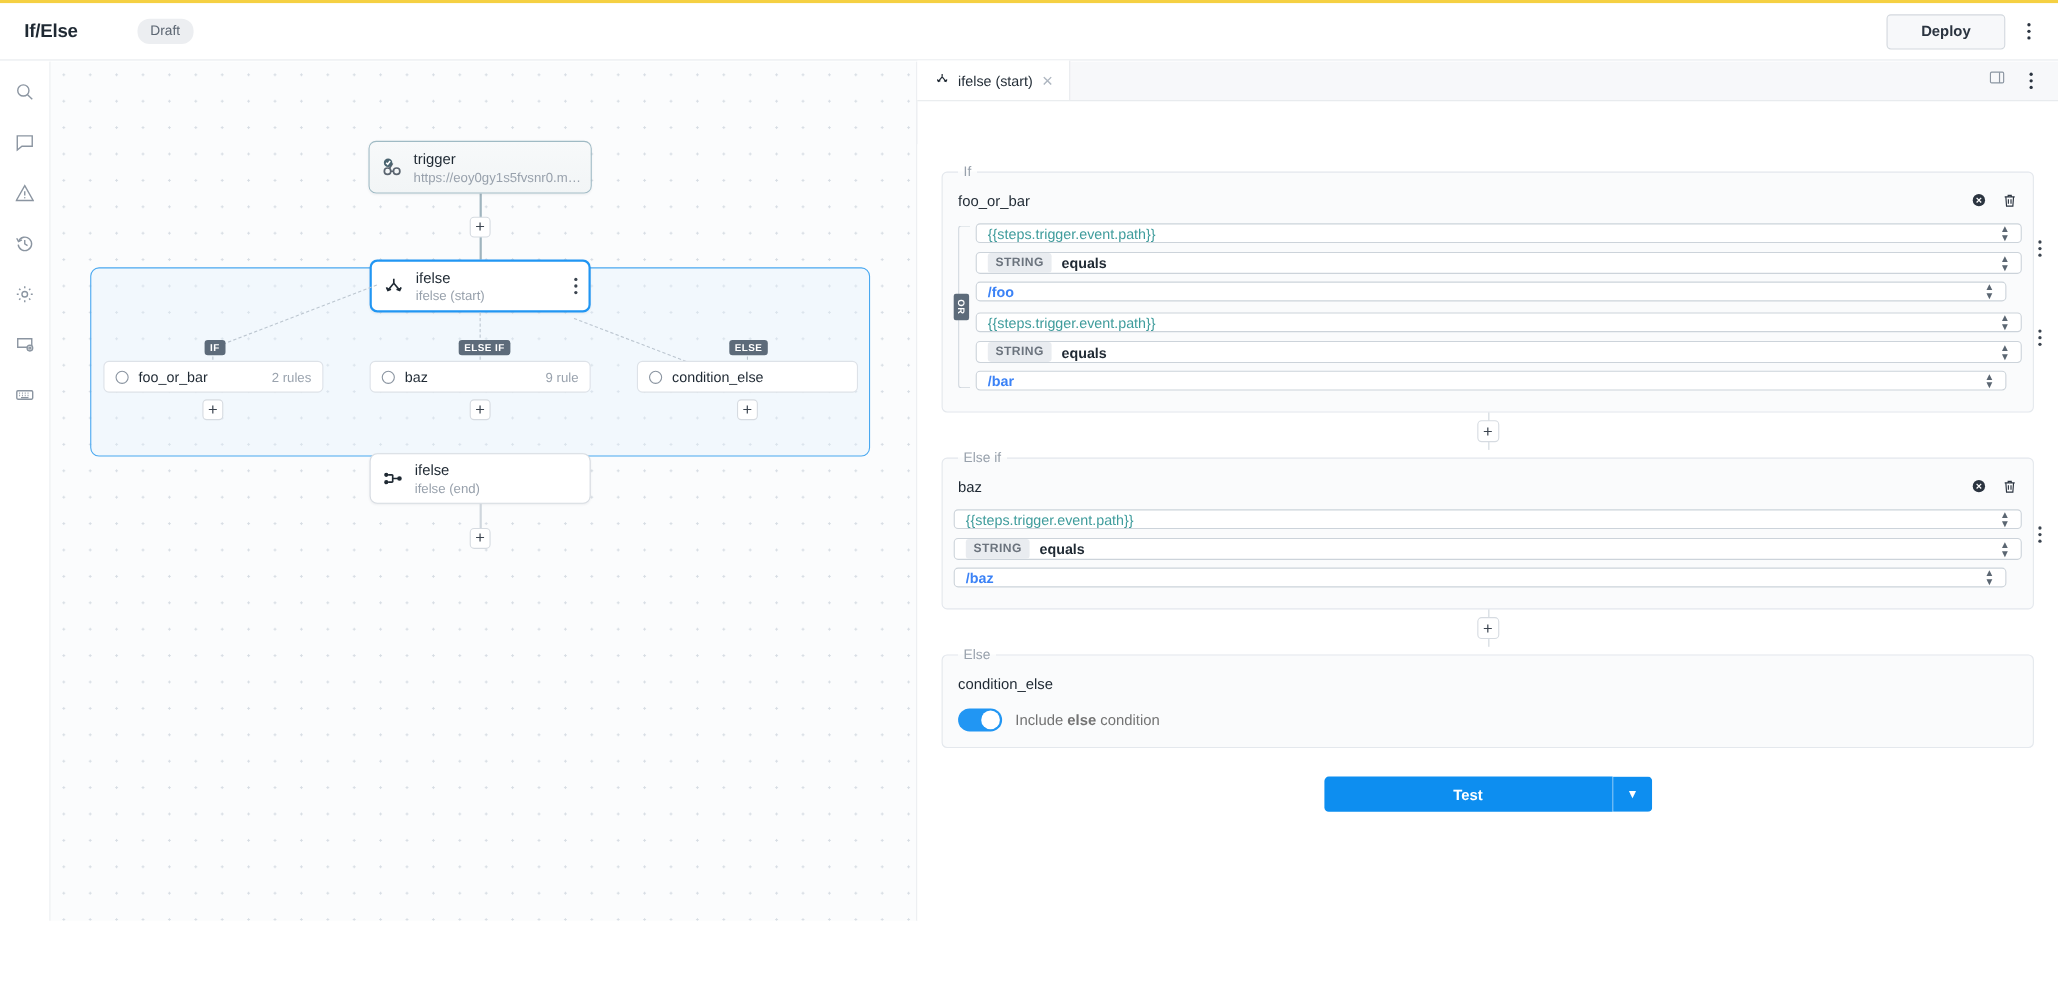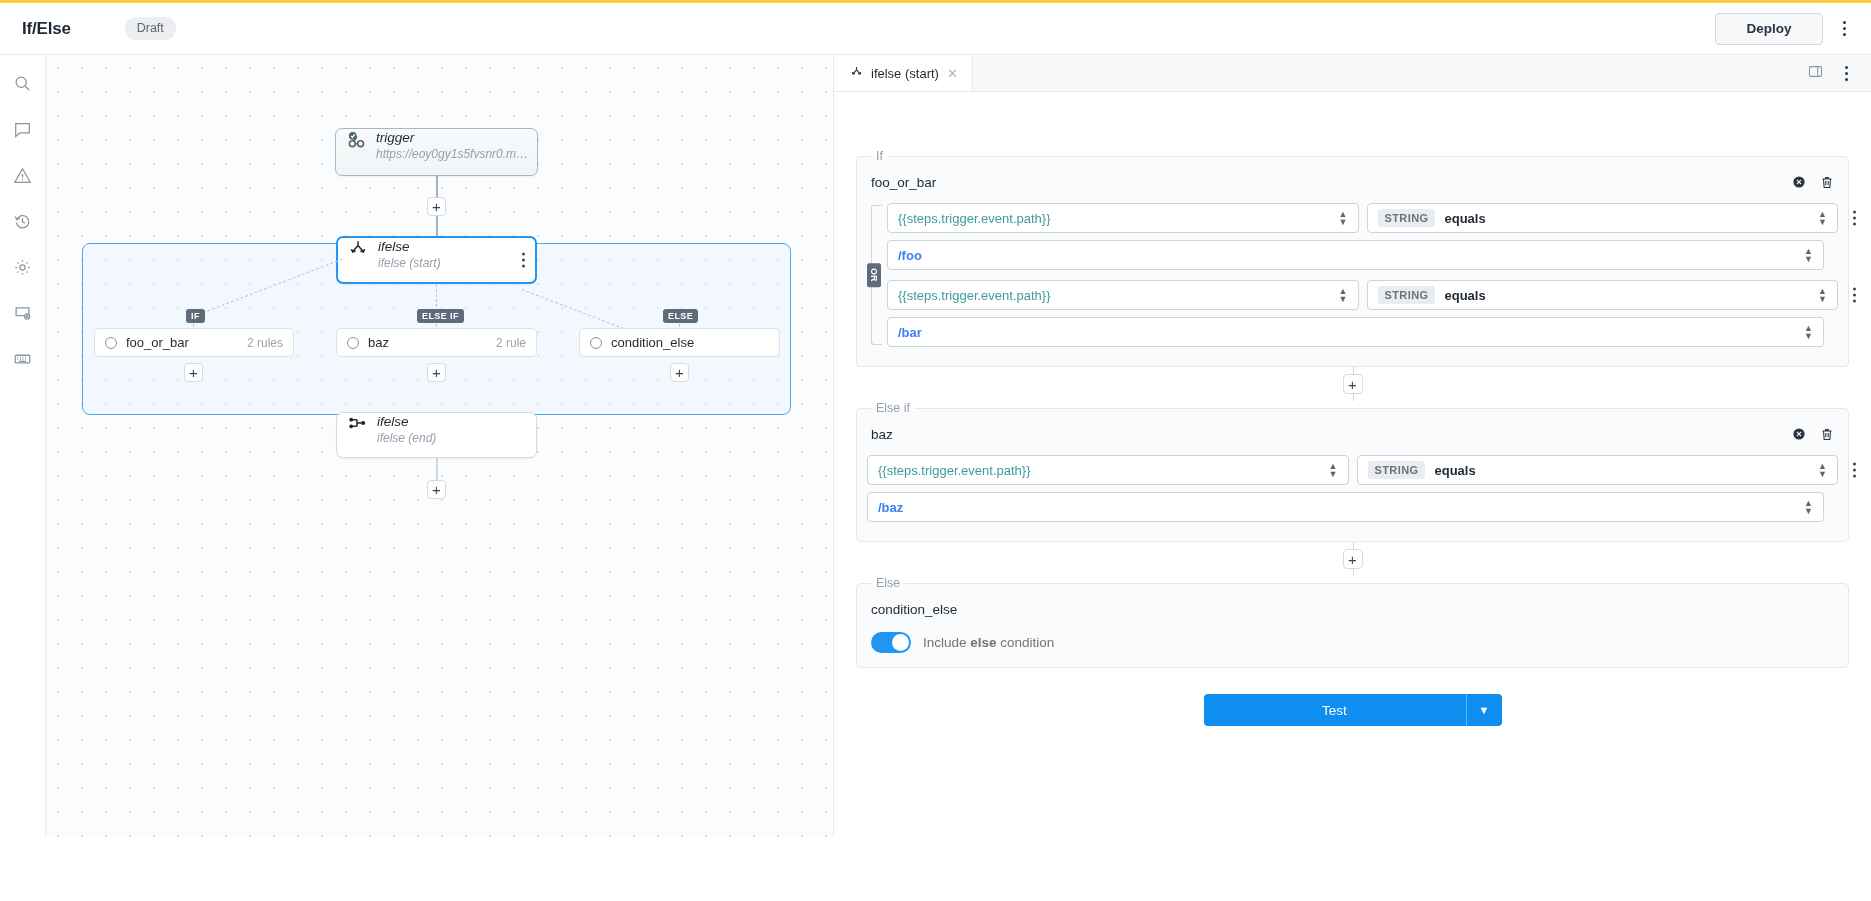--- a/index.html
+++ b/index.html
@@ -56,23 +56,22 @@
   .canvas {
     position: absolute; top: 56px; left: 46px; right: 1038px; bottom: 0;
     background:
       radial-gradient(#d7dde4 1px, transparent 1px) 0 0/24px 24px,
       #fbfcfd;
     overflow: hidden;
   }
 
   .node {
     position: absolute; background: #fff; border: 1px solid #d6dbe1;
-    border-radius: 7px; display: flex; align-items: flex-start;
+    border-radius: 7px; display: flex; align-items: center;
     box-shadow: 0 1px 2px rgba(16,24,40,.05);
-    font-style: italic;
   }
   .node .nico { width: 40px; display:flex; align-items:center; justify-content:center; color:#4a5460; }
   .node .ntxt { display:flex; flex-direction: column; justify-content:center; }
   .node .ntitle { font-size: 13.5px; color: #1f2933; line-height: 17px; }
   .node .nsub { font-size: 12px; color: #98a1ac; line-height: 16px;
     white-space: nowrap; overflow: hidden; text-overflow: ellipsis; max-width: 155px;}
 
   #trigger-node { left: 289px; top: 72px; width: 203px; height: 48px;
     border-color:#9fbac4; background: linear-gradient(#f7f9fa,#f2f5f6); }
   #ifelse-start-node { left: 290px; top: 180px; width: 201px; height: 48px;
@@ -140,21 +139,21 @@
   .grp-icons { margin-left:auto; display:flex; gap:14px; align-items:center; }
   .icon-btn { cursor:pointer; display:flex; align-items:center; color:#4b5563;}
 
   .rules { margin-top: 8px; position:relative; padding-left: 20px; }
   .or-rail { position:absolute; left:4px; top:2px; bottom:2px; width:11px;
      border-left:1px solid #cfd6dd; border-top:1px solid #cfd6dd; border-bottom:1px solid #cfd6dd;
      border-radius:3px 0 0 3px; }
   .or-chip { position:absolute; left:-5px; top:50%; transform:translateY(-50%);
      background:#5d6b7a; color:#fff; font-size:8.5px; font-weight:700; letter-spacing:.5px;
      border-radius:2px; padding:5px 2px; writing-mode: vertical-rl; }
-  .rule { display:flex; gap:8px; margin-bottom:7px; position:relative; }
+  .rule { display:flex; gap:8px; margin-bottom:7px; position:relative;flex-direction:column; }
   .rule-row2 { margin-bottom: 10px; }
 
   .field {
     height: 30px; border:1px solid #ccd3da; border-radius:4px; background:#fff;
     display:flex; align-items:center; padding: 0 10px; font-size:13px; position:relative;
   }
   .field .spinner { margin-left:auto; color:#5b6672; font-size:9px; line-height:8px;
      display:flex; flex-direction:column; }
   .expr { color:#3f9c9c; font-weight:400; }
   .val { color:#3b82f6; font-weight:700; }
@@ -172,21 +171,21 @@
      display:flex;align-items:center;justify-content:center;font-size:15px;color:#3b444f;cursor:pointer;}
 
   .toggle-row { display:flex; align-items:center; gap:12px; padding: 10px 4px 2px; }
   .toggle { width:40px; height:21px; border-radius:11px; background:#2196f3; position:relative; cursor:pointer; }
   .toggle .knob { position:absolute; right:2px; top:2px; width:17px;height:17px;border-radius:50%;background:#fff;}
   .toggle-label { font-size:13.5px; color:#737373; }
   .toggle-label b { font-weight:700; }
 
   .test-bar { display:flex; justify-content:center; margin-top: 26px; }
   .test-btn { width: 262px; height: 32px; background:#0d8ef0; color:#fff; font-size:13.5px;
-    font-weight:400; border-radius:4px 0 0 4px; display:flex; align-items:center; justify-content:center; cursor:pointer;}
+    font-weight:700; border-radius:4px 0 0 4px; display:flex; align-items:center; justify-content:center; cursor:pointer;}
   .test-caret { width: 36px; height:32px; background:#0d8ef0; color:#fff; border-radius:0 4px 4px 0;
     border-left:1px solid rgba(255,255,255,.35); display:flex; align-items:center; justify-content:center;
     font-size:11px; cursor:pointer;}
 </style>
 </head>
 <body>
 
 <div class="app">
 
   <div class="accent-bar"></div>
@@ -309,21 +308,21 @@
     <div class="edge-tag" style="left:617px; top:253px;">ELSE</div>
 
     <div class="branch-box" style="left:48px; top:272px; width:200px;">
       <span class="branch-radio"></span>
       <span>foo_or_bar</span>
       <span class="branch-count">2 rules</span>
     </div>
     <div class="branch-box" style="left:290px; top:272px; width:201px;">
       <span class="branch-radio"></span>
       <span>baz</span>
-      <span class="branch-count">2 rule</span>
+      <span class="branch-count">9 rule</span>
     </div>
     <div class="branch-box" style="left:533px; top:272px; width:201px;">
       <span class="branch-radio"></span>
       <span>condition_else</span>
       <span class="branch-count"></span>
     </div>
 
     <div class="plus-btn" style="left:138px; top:307px;">+</div>
     <div class="plus-btn" style="left:381px; top:307px;">+</div>
     <div class="plus-btn" style="left:624px; top:307px;">+</div>

